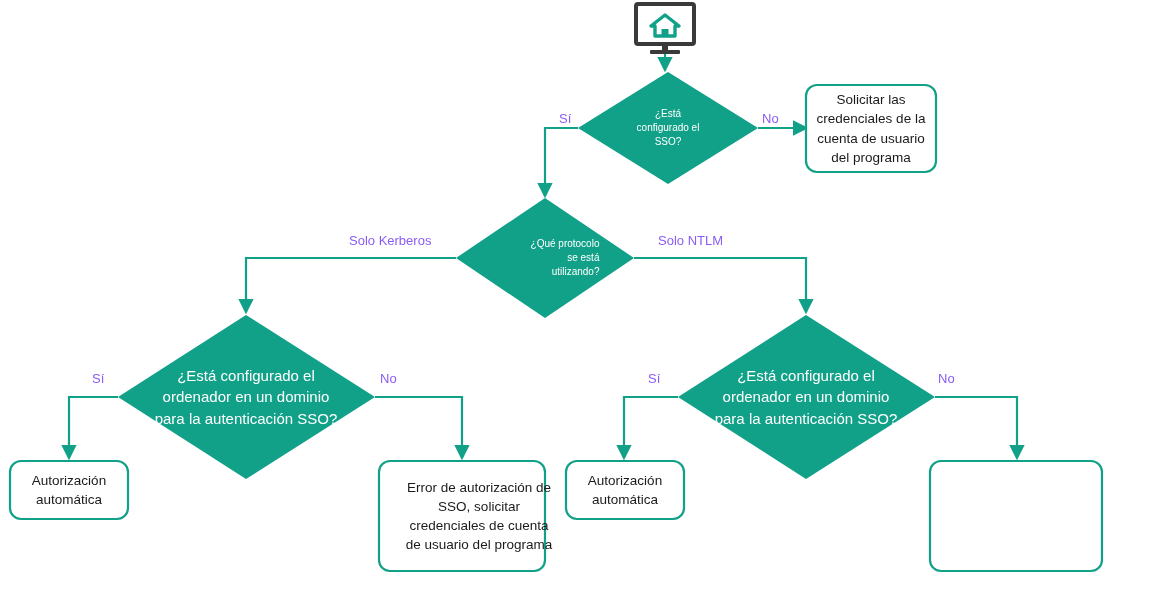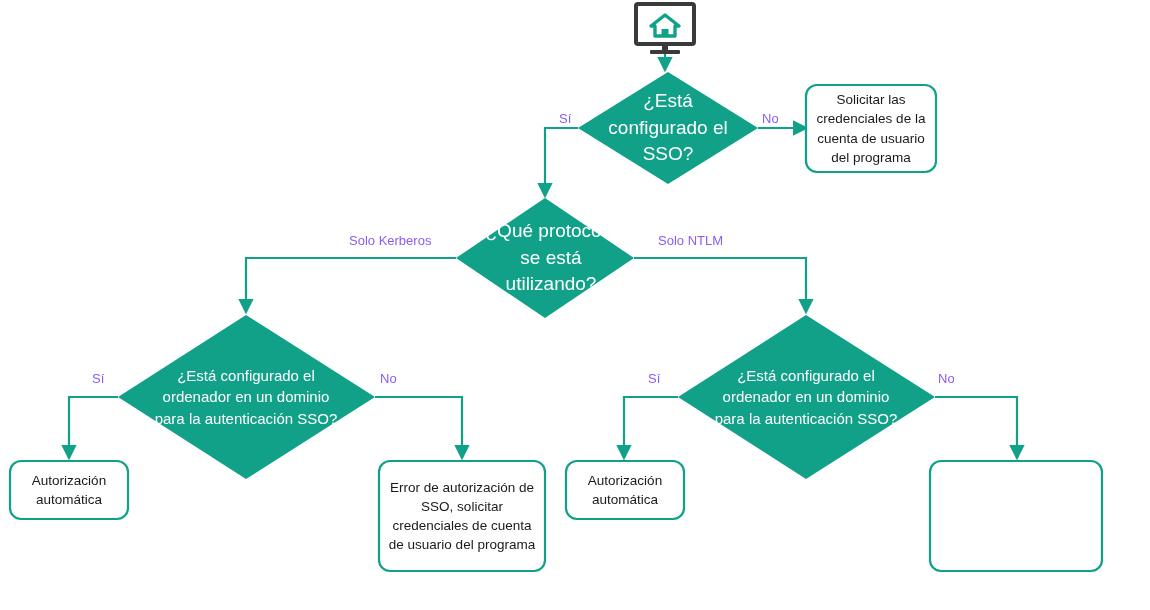--- a/index.html
+++ b/index.html
@@ -27,21 +27,21 @@
   .node-text {
     position: absolute;
     display: flex;
     align-items: center;
     justify-content: center;
     text-align: center;
     pointer-events: none;
   }
   .diamond-label {
     color: #ffffff;
-    font-size: 19px;
+    font-size: 10px;
     line-height: 1.42;
   }
   .diamond-label.small {
     font-size: 15px;
   }
   .box-label {
     color: #1a1a1a;
     font-size: 13.5px;
     line-height: 1.42;
     border-radius: 28px;
@@ -113,29 +113,29 @@
 
     <rect x="566" y="461" width="118" height="58" rx="11" ry="11" fill="#ffffff" stroke="#11a088" stroke-width="2.2"></rect>
 
     <rect x="930" y="461" width="172" height="110" rx="11" ry="11" fill="#ffffff" stroke="#11a088" stroke-width="2.2"></rect>
   </svg>
 
   <div class="node-text diamond-label" style="left:588px; top:72px; width:160px; height:112px;">¿Está<br>configurado el<br>SSO?</div>
 
   <div class="node-text box-label" style="left:806px; top:85px; width:130px; height:87px;">Solicitar las<br>credenciales de la<br>cuenta de usuario<br>del programa</div>
 
-  <div class="node-text diamond-label" style="left:476px; top:200px; width:150px; height:116px;">¿Qué protocolo<br>se está<br>utilizando?</div>
+  <div class="node-text diamond-label" style="left:490px; top:200px; width:150px; height:116px;text-align:right;">¿Qué protocolo<br>se está<br>utilizando?</div>
 
   <div class="node-text diamond-label small" style="left:132px; top:340px; width:228px; height:114px;">¿Está configurado el<br>ordenador en un dominio<br>para la autenticación SSO?</div>
 
   <div class="node-text diamond-label small" style="left:692px; top:340px; width:228px; height:114px;">¿Está configurado el<br>ordenador en un dominio<br>para la autenticación SSO?</div>
 
   <div class="node-text box-label" style="left:10px; top:461px; width:118px; height:58px;">Autorización<br>automática</div>
 
-  <div class="node-text box-label" style="left:379px; top:461px; width:166px; height:110px;">Error de autorización de<br>SSO, solicitar<br>credenciales de cuenta<br>de usuario del programa</div>
+  <div class="node-text box-label" style="left:379px; top:461px; width:166px; height:110px;padding-left:17px;">Error de autorización de<br>SSO, solicitar<br>credenciales de cuenta<br>de usuario del programa</div>
 
   <div class="node-text box-label" style="left:566px; top:461px; width:118px; height:58px;">Autorización<br>automática</div>
 
 
   <div class="edge-label" style="left:559px; top:112px;">Sí</div>
 
   <div class="edge-label" style="left:762px; top:112px;">No</div>
 
   <div class="edge-label" style="left:349px; top:234px;">Solo Kerberos</div>
 

